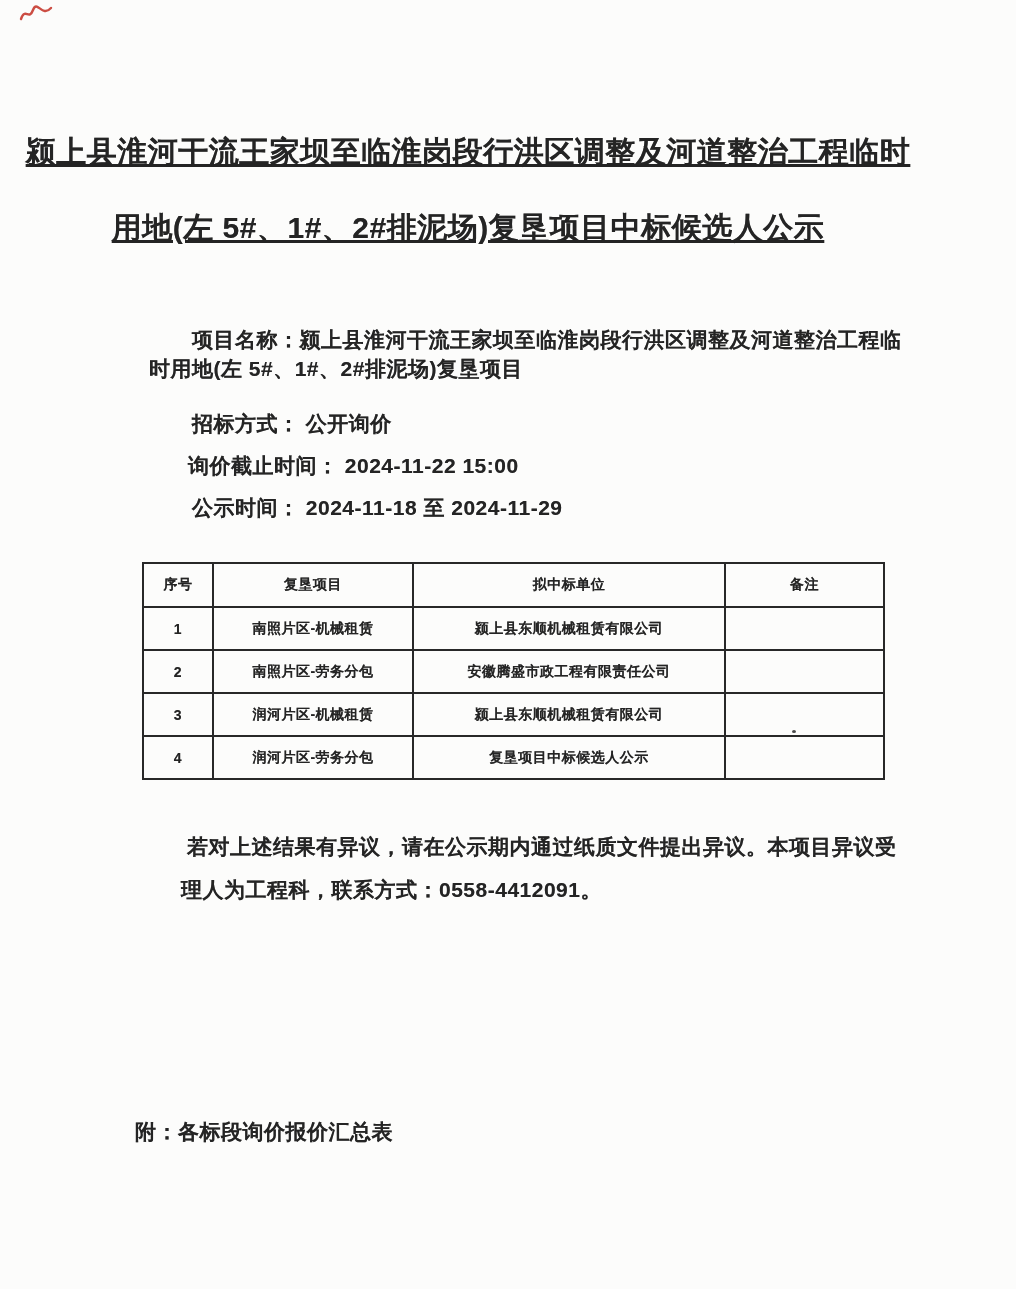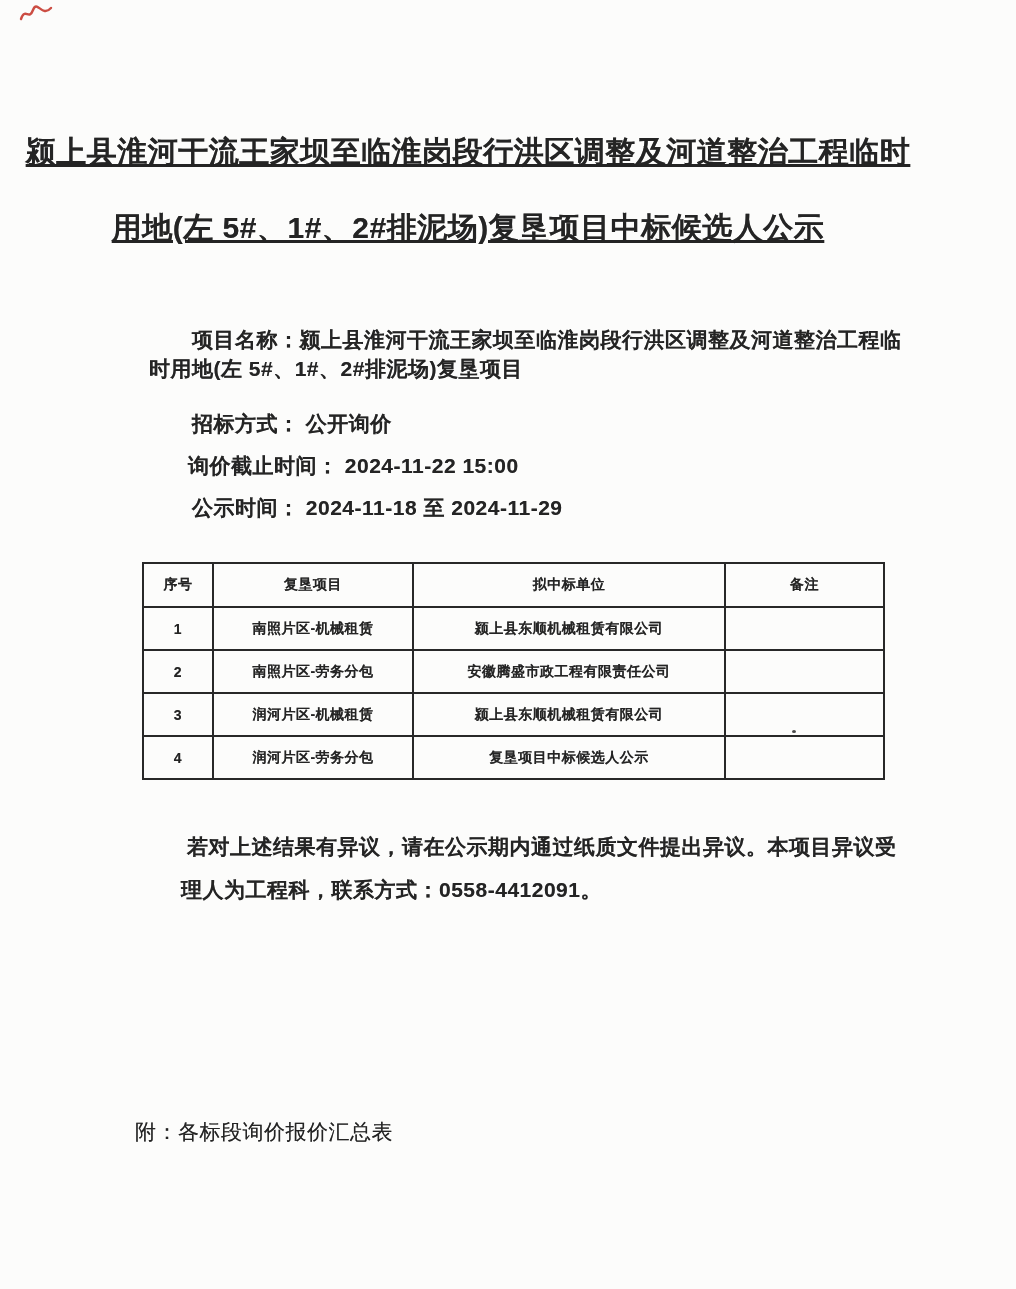--- a/index.html
+++ b/index.html
@@ -131,13 +131,13 @@
     <td></td>
   </tr>
 </tbody>
   </table>
 
 <div class="speck"></div>
 
 <div class="abs doc-text body-line" style="left:187px; top:833px;">若对上述结果有异议，请在公示期内通过纸质文件提出异议。本项目异议受</div>
 <div class="abs doc-text body-line" style="left:148px; top:876px;margin-left:33px;">理人为工程科，联系方式：0558-4412091。</div>
 
-<div class="abs doc-text body-line" style="left:135px; top:1118px; font-weight:400;">附：各标段询价报价汇总表</div>
+<div class="abs doc-text body-line" style="left:135px; top:1118px; font-weight:700;">附：各标段询价报价汇总表</div>
 
 </body></html>

